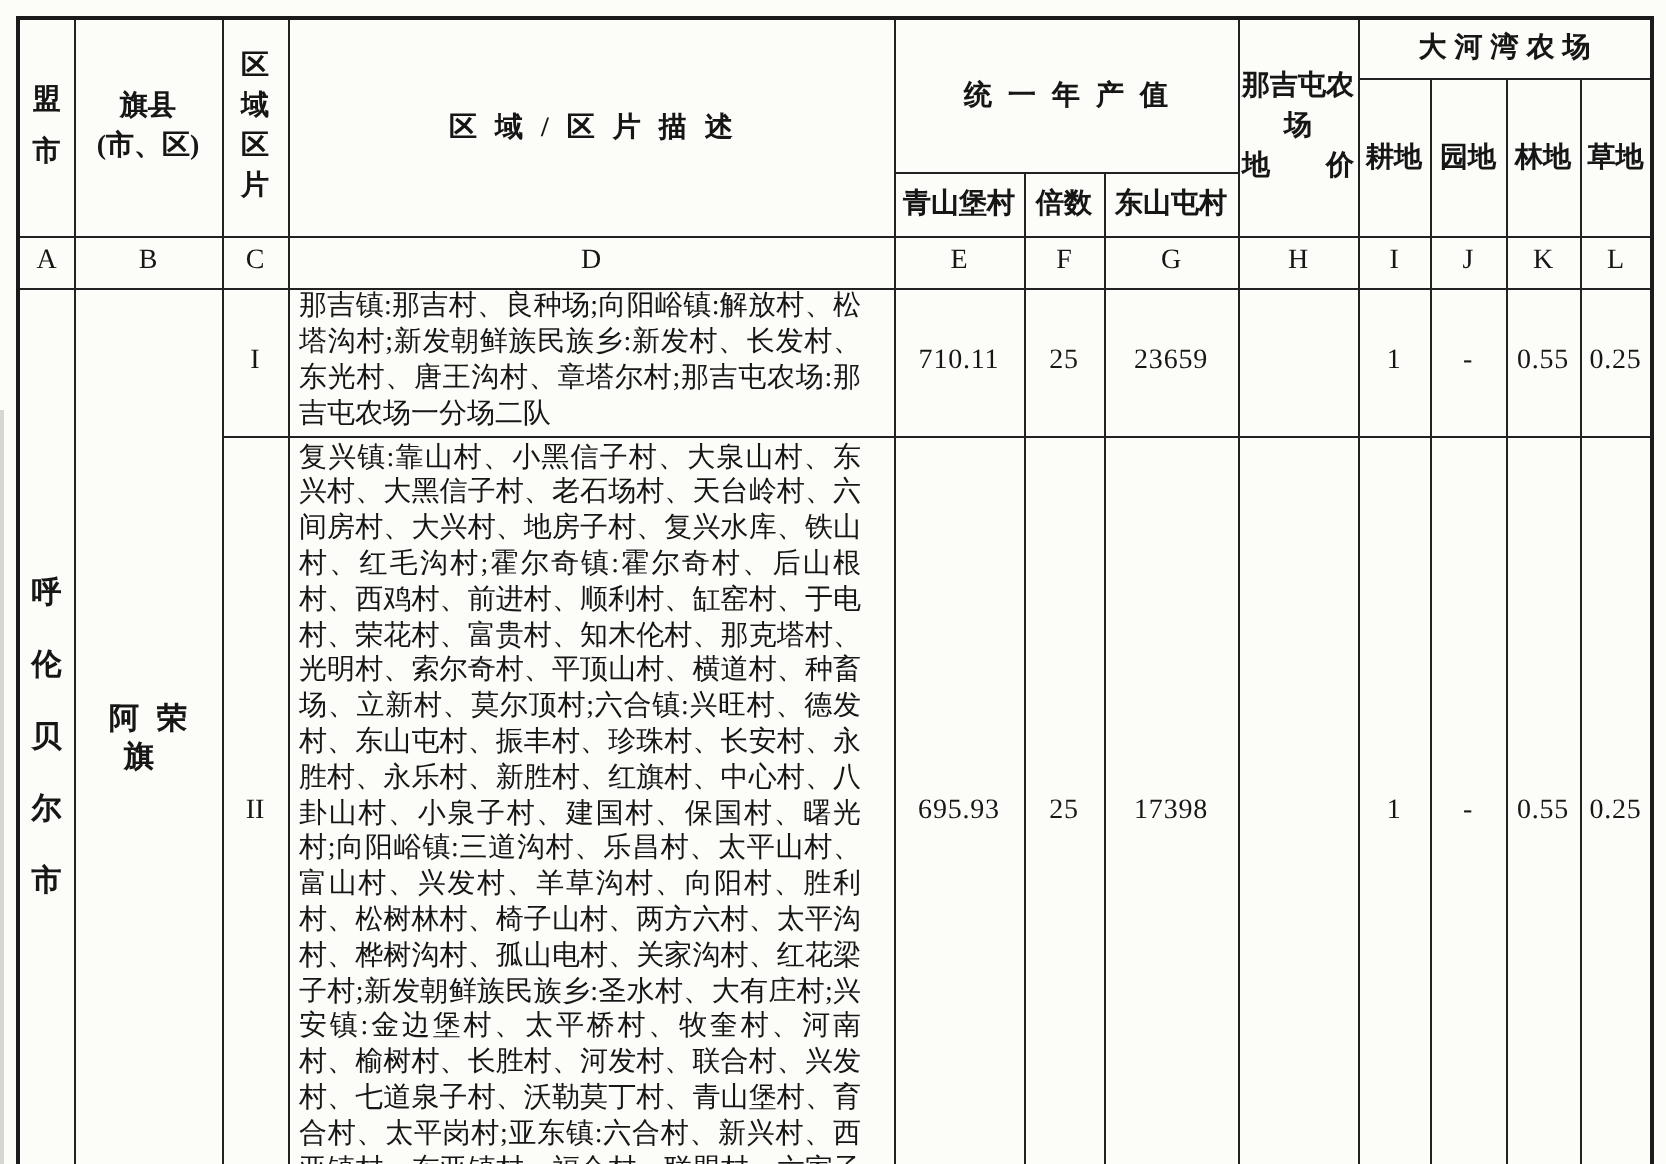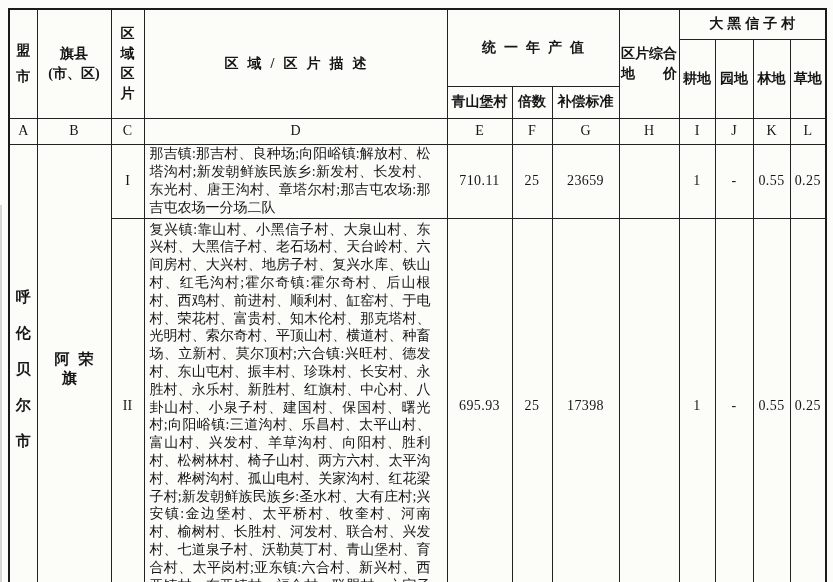--- a/index.html
+++ b/index.html
@@ -89,34 +89,34 @@
         <th rowspan="3" class="pre lh26">盟
 市</th>
         <th rowspan="3" class="pre lh20">旗县
 (市、区)</th>
         <th rowspan="3" class="pre lh20">区
 域
 区
 片</th>
         <th rowspan="3" class="sp9">区域/区片描述</th>
         <th colspan="3" rowspan="2" class="sp8">统一年产值</th>
-        <th rowspan="3" class="pre lh20">区片综合
+        <th rowspan="3" class="pre lh20">那吉屯农场
 地　　价</th>
-        <th colspan="4" class="sp4">大黑信子村</th>
+        <th colspan="4" class="sp4">大河湾农场</th>
       </tr>
       <tr class="hr2">
         <th rowspan="2">耕地</th>
         <th rowspan="2">园地</th>
         <th rowspan="2">林地</th>
         <th rowspan="2">草地</th>
       </tr>
       <tr class="hr3">
         <th>青山堡村</th>
         <th>倍数</th>
-        <th>补偿标准</th>
+        <th>东山屯村</th>
       </tr>
       <tr class="letters">
         <td>A</td>
         <td>B</td>
         <td>C</td>
         <td>D</td>
         <td>E</td>
         <td>F</td>
         <td>G</td>
         <td>H</td>

